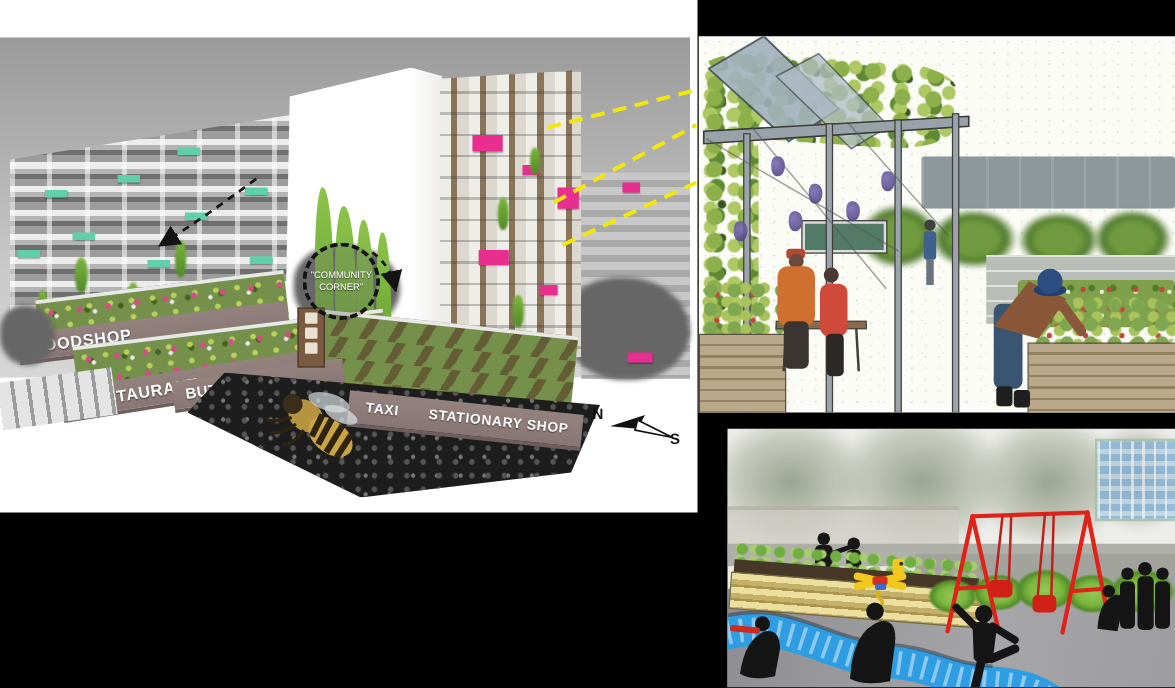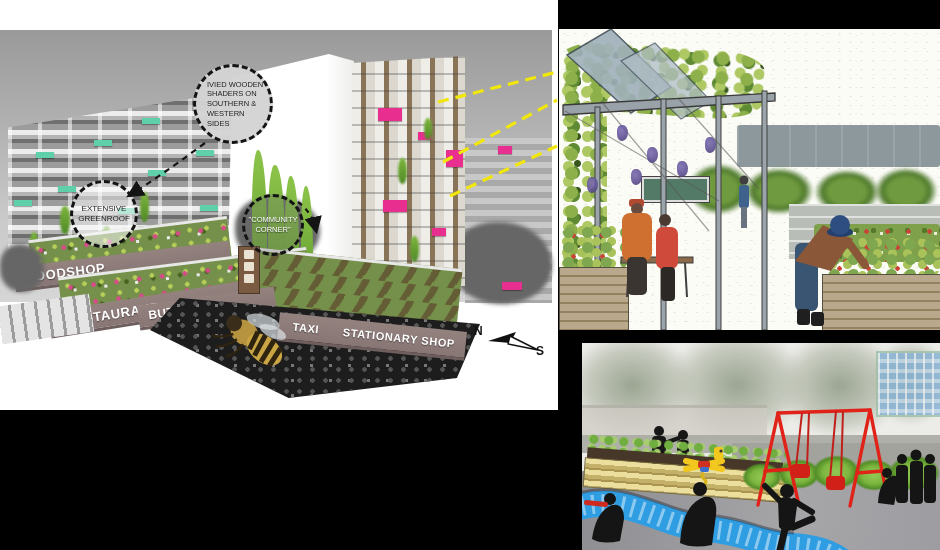--- a/index.html
+++ b/index.html
@@ -200,26 +200,20 @@
         <ellipse cx="44" cy="46" rx="15" ry="12" fill="#b5933f"></ellipse>
         <ellipse cx="70" cy="47" rx="20" ry="13" fill="#c9a544"></ellipse>
         <path d="M54 37 l4 19 M62 35 l4 23 M72 34 l3 25 M82 36 l2 21" stroke="#2f2410" stroke-width="5"></path>
         <circle cx="30" cy="45" r="8" fill="#3a2e1a"></circle>
         <path d="M36 54 q-8 12 -16 14 M42 56 q-4 14 -12 18 M50 56 q0 14 -6 20" stroke="#2f2410" stroke-width="2.4" fill="none"></path>
         <ellipse cx="52" cy="26" rx="17" ry="7" fill="#c9d0d4" opacity=".75" transform="rotate(-22 52 26)"></ellipse>
         <ellipse cx="66" cy="28" rx="14" ry="6" fill="#dde2e5" opacity=".7" transform="rotate(-14 66 28)"></ellipse>
       </g>
     </svg>
 
-    <div id="c1" class="abs circle">
-      <span>IVIED WOODEN SHADERS ON SOUTHERN &amp; WESTERN SIDES</span>
-    </div>
-    <div id="c2" class="abs circle">
-      <span>EXTENSIVE GREENROOF</span>
-    </div>
     <div id="c3" class="abs circle">
       <span>"COMMUNITY CORNER"</span>
     </div>
 
     <svg class="abs" style="left:0;top:0;" width="558" height="410" viewBox="0 0 558 410">
       <defs>
         <marker id="ah" markerWidth="8" markerHeight="8" refX="6" refY="4" orient="auto">
           <path d="M0,0 L8,4 L0,8 Z" fill="#141414"></path>
         </marker>
       </defs>

